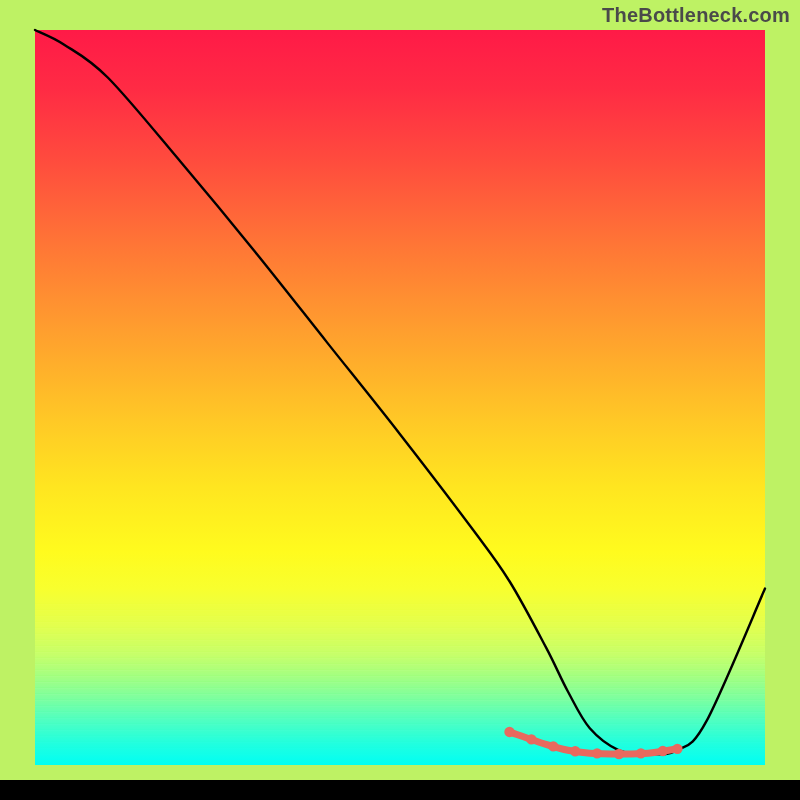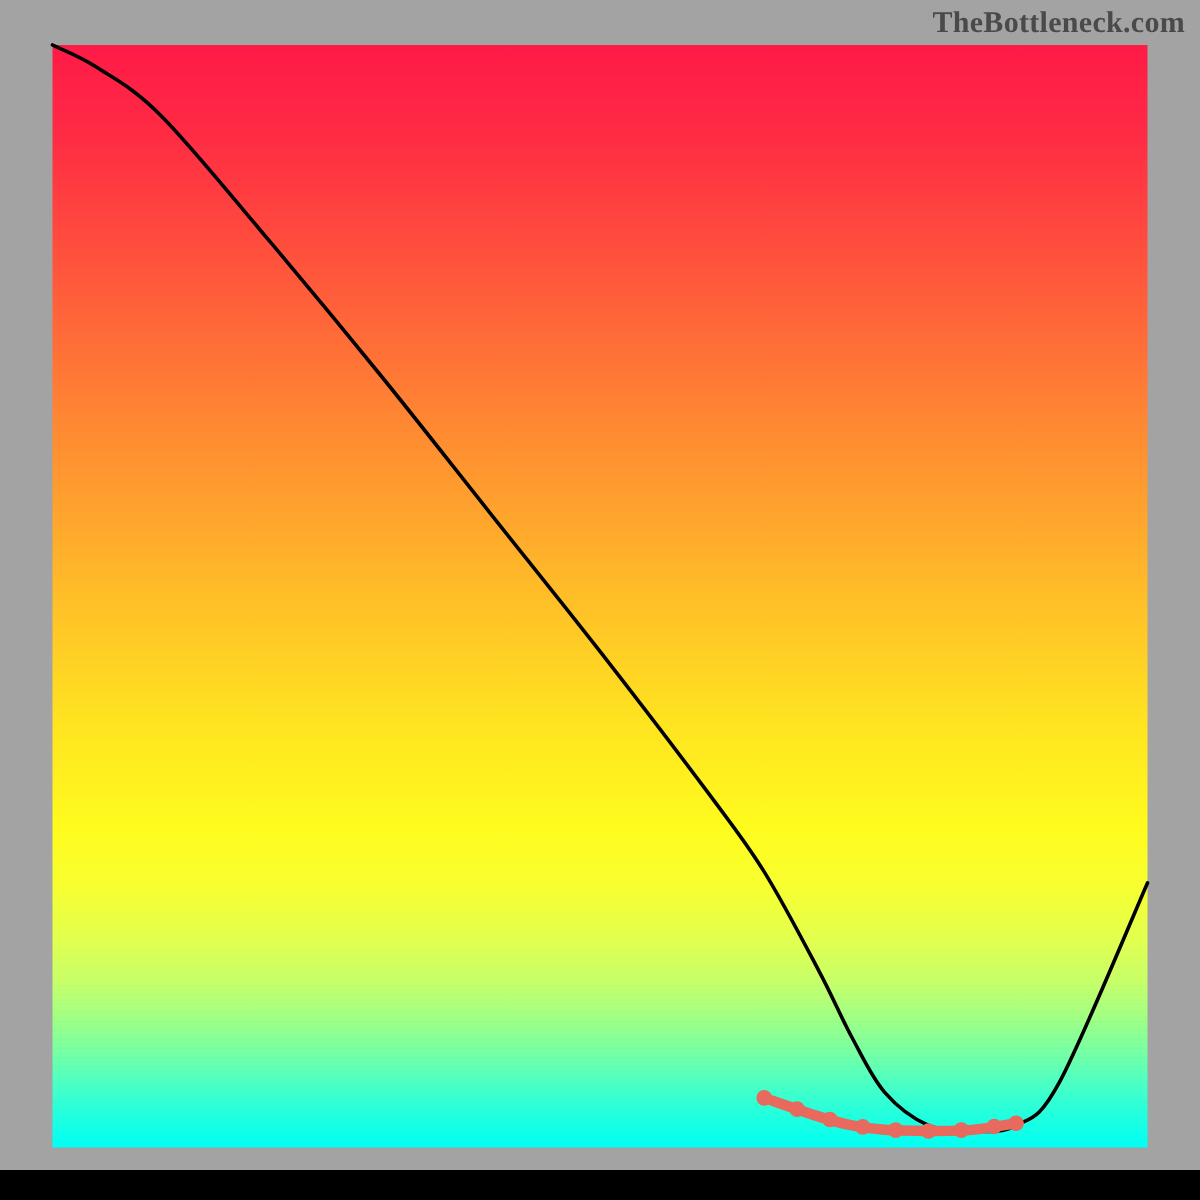--- a/index.html
+++ b/index.html
@@ -8,22 +8,21 @@
     width: 800px;
     height: 800px;
     background: #000;
     overflow: hidden;
     font-family: Arial, Helvetica, sans-serif;
   }
   .outer {
     position: relative;
     width: 800px;
     height: 780px;
-    background: #a3a3a3;
-    font-family: Liberation Serif, serif;
+    background: #bef264;
   }
   .watermark {
     position: absolute;
     top: 4px;
     right: 10px;
     color: #4a4a4a;
     font-size: 20px;
     font-weight: 600;
     letter-spacing: 0.2px;
     z-index: 10;

